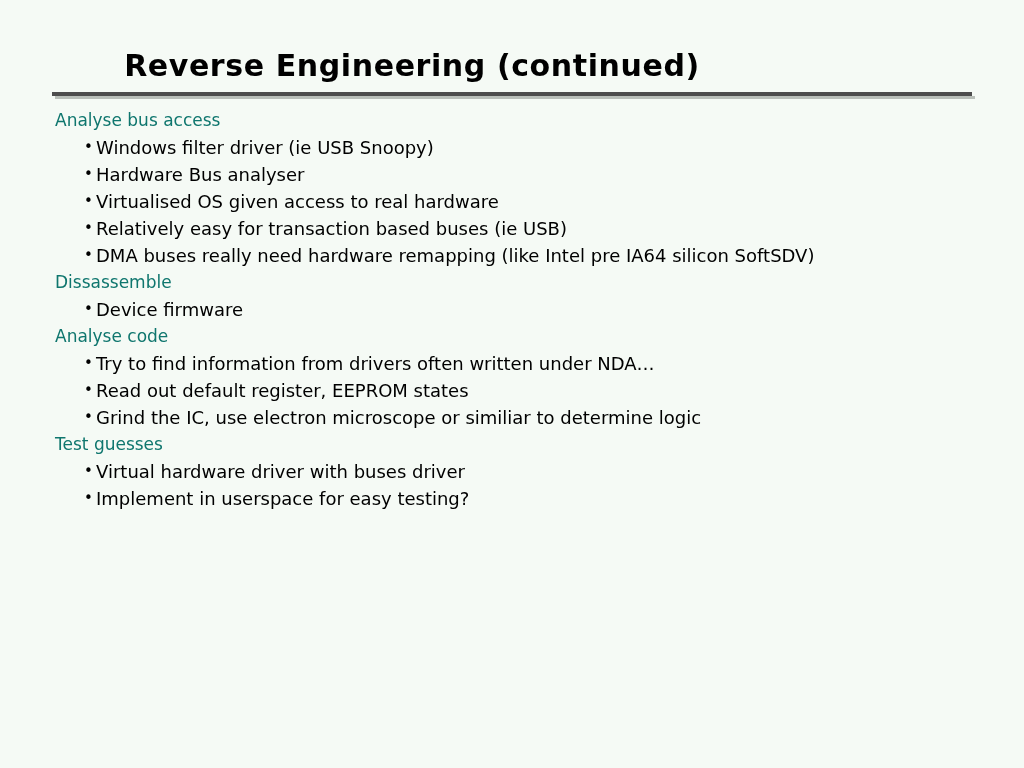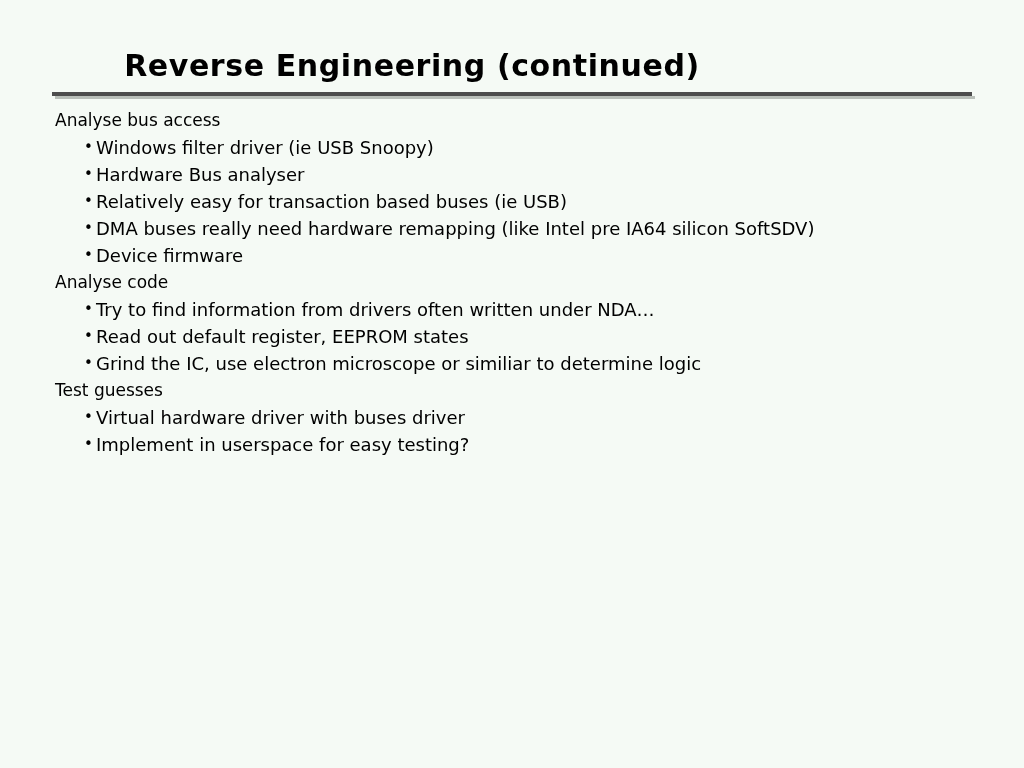--- a/index.html
+++ b/index.html
@@ -61,21 +61,21 @@
     top: 107px;
     width: 1024px;
   }
 
   .lvl1 {
     margin: 0;
     padding: 0 12px 0 55px;
     font-family: "DejaVu Sans", sans-serif;
     font-size: 17px;
     line-height: 27px;
-    color: #000000;
+    color: #0f766e;
     white-space: nowrap;
   }
 
   .lvl2 {
     margin: 0;
     padding: 0 0 0 84px;
     font-family: "DejaVu Sans", sans-serif;
     font-size: 18px;
     line-height: 27px;
     color: #000000;
@@ -103,22 +103,24 @@
 
   <div class="slide-title">Reverse Engineering (continued)</div>
 
   <div class="title-rule"></div>
   <div class="title-rule-shadow"></div>
 
   <div class="body-outline">
       <p class="lvl1">Analyse bus access</p>
       <p class="lvl2"><span class="bullet">•</span><span class="btext">Windows filter driver (ie USB Snoopy)</span></p>
       <p class="lvl2"><span class="bullet">•</span><span class="btext">Hardware Bus analyser</span></p>
+      <p class="lvl2"><span class="bullet">•</span><span class="btext">Virtualised OS given access to real hardware</span></p>
       <p class="lvl2"><span class="bullet">•</span><span class="btext">Relatively easy for transaction based buses (ie USB)</span></p>
       <p class="lvl2"><span class="bullet">•</span><span class="btext">DMA buses really need hardware remapping (like Intel pre IA64 silicon SoftSDV)</span></p>
+      <p class="lvl1">Dissassemble</p>
       <p class="lvl2"><span class="bullet">•</span><span class="btext">Device firmware</span></p>
       <p class="lvl1">Analyse code</p>
       <p class="lvl2"><span class="bullet">•</span><span class="btext">Try to find information from drivers often written under NDA…</span></p>
       <p class="lvl2"><span class="bullet">•</span><span class="btext">Read out default register, EEPROM states</span></p>
       <p class="lvl2"><span class="bullet">•</span><span class="btext">Grind the IC, use electron microscope or similiar to determine logic</span></p>
       <p class="lvl1">Test guesses</p>
       <p class="lvl2"><span class="bullet">•</span><span class="btext">Virtual hardware driver with buses driver</span></p>
       <p class="lvl2"><span class="bullet">•</span><span class="btext">Implement in userspace for easy testing?</span></p>
     </div>
 

